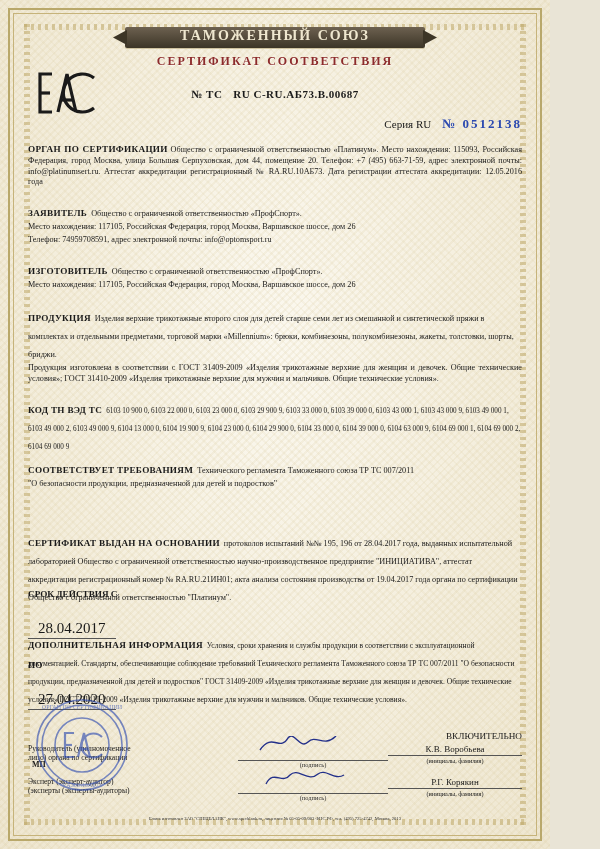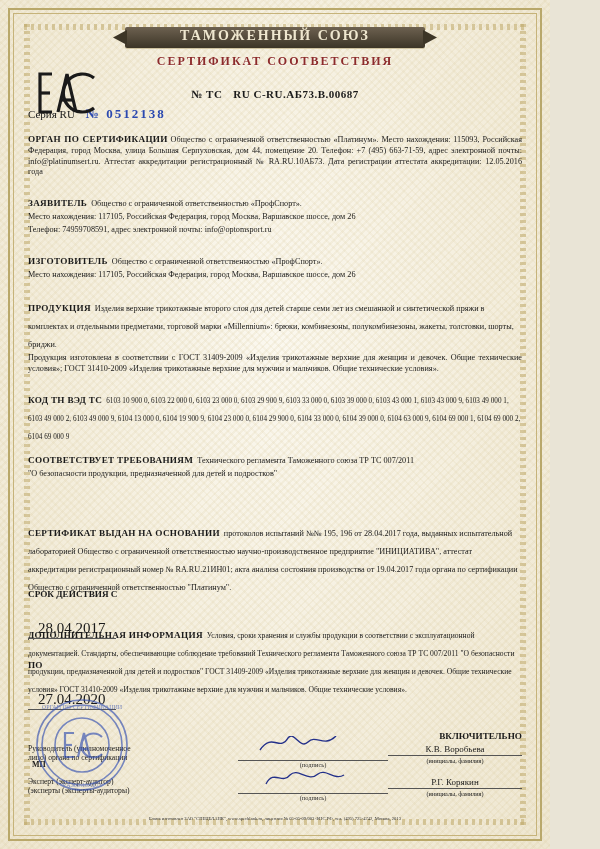--- a/index.html
+++ b/index.html
@@ -30,40 +30,40 @@
   .banner-bar:before,.banner-bar:after{content:"";position:absolute;top:3px;width:14px;height:15px;background:#3c3527;}
   .banner-bar:before{left:-12px;clip-path:polygon(100% 0,100% 100%,0 50%);}
   .banner-bar:after{right:-12px;clip-path:polygon(0 0,0 100%,100% 50%);}
   .banner-text{position:absolute;left:0;top:4px;width:300px;text-align:center;color:#efe7cf;
      font-family:"Liberation Serif",serif;font-weight:bold;font-size:14px;letter-spacing:2px;}
 
   .title{text-align:center;font-weight:bold;font-size:12px;letter-spacing:2px;color:#8c2b2b;
      margin-top:4px;text-shadow:0 1px 0 rgba(255,255,255,.6);}
   .title-sub{text-align:center;font-size:11px;margin-top:19px;}
   .title-sub .nom{font-weight:bold;letter-spacing:.5px;}
-  .serial-row{text-align:left;font-size:11px;margin-top:6px;}
+  .serial-row{text-align:right;font-size:11px;margin-top:16px;}
   .serial-num{color:#2b49b0;font-weight:bold;letter-spacing:2px;font-size:13px;}
 
   .eac{position:absolute;left:8px;top:46px;width:62px;height:46px;}
   .eac svg{display:block;}
 
   .sec{margin-top:9px;font-size:8.2px;line-height:1.32;text-align:justify;}
   .sec .body{display:inline;}
   .sec-block{margin-top:8px;}
   .lbl{font-weight:bold;font-size:9.2px;letter-spacing:.3px;}
   .para{font-size:8.2px;line-height:1.34;text-align:justify;margin-top:2px;}
   .codes{font-size:7.2px;line-height:1.32;margin-top:2px;text-align:justify;}
 
   
   .valid{position:absolute;left:0;right:0;bottom:86px;font-size:9px;}
   .valid-row{display:flex;align-items:flex-start;gap:21px;flex-direction:column;}
   .valid-lbl{font-weight:bold;font-size:9.2px;}
   .valid-date{font-size:15px;border-bottom:1px solid #555;padding:0 10px 1px 10px;}
   .valid-po{font-weight:bold;font-size:9.2px;}
-  .valid-ind{font-weight:bold;font-size:9.2px;margin-left:auto;}
+  .valid-ind{font-weight:normal;font-size:9.2px;margin-left:auto;}
 
   .sigs{position:absolute;left:0;right:0;bottom:26px;font-size:7.6px;}
   .sig-line{display:flex;align-items:flex-start;margin-top:9px;}
   .sig-role{width:210px;line-height:1.25;}
   .sig-mid{width:150px;text-align:center;}
   .sig-rule{border-bottom:1px solid #555;height:16px;position:relative;}
   .sig-cap{font-size:6.4px;color:#333;}
   .sig-name{flex:1;text-align:center;}
   .sig-name .nm{font-size:9px;}
   .sig-name .cap{font-size:6.2px;border-top:1px solid #555;display:block;margin-top:1px;padding-top:1px;}

